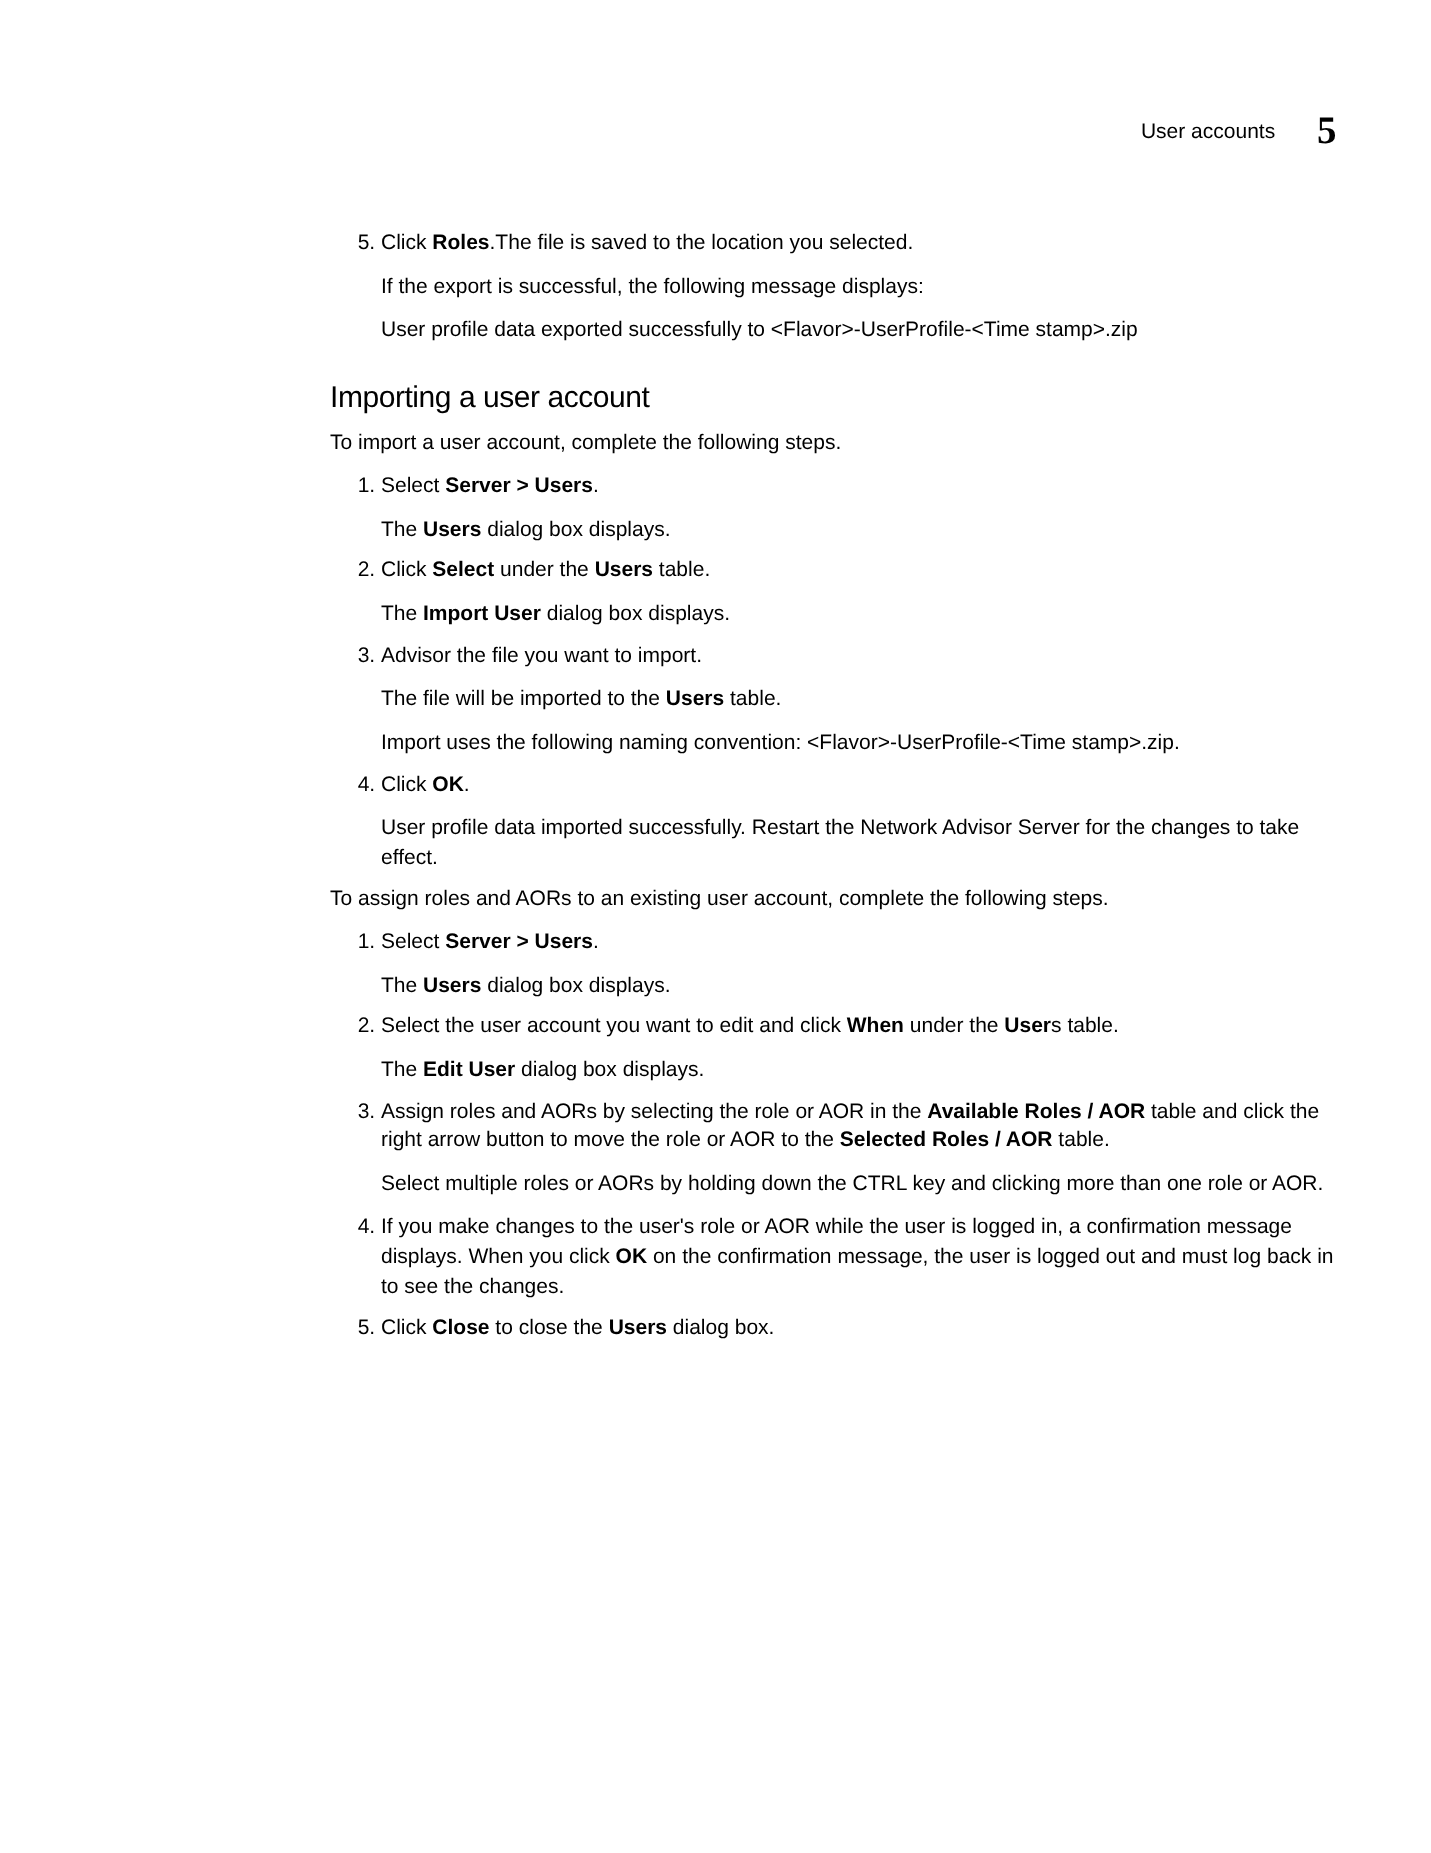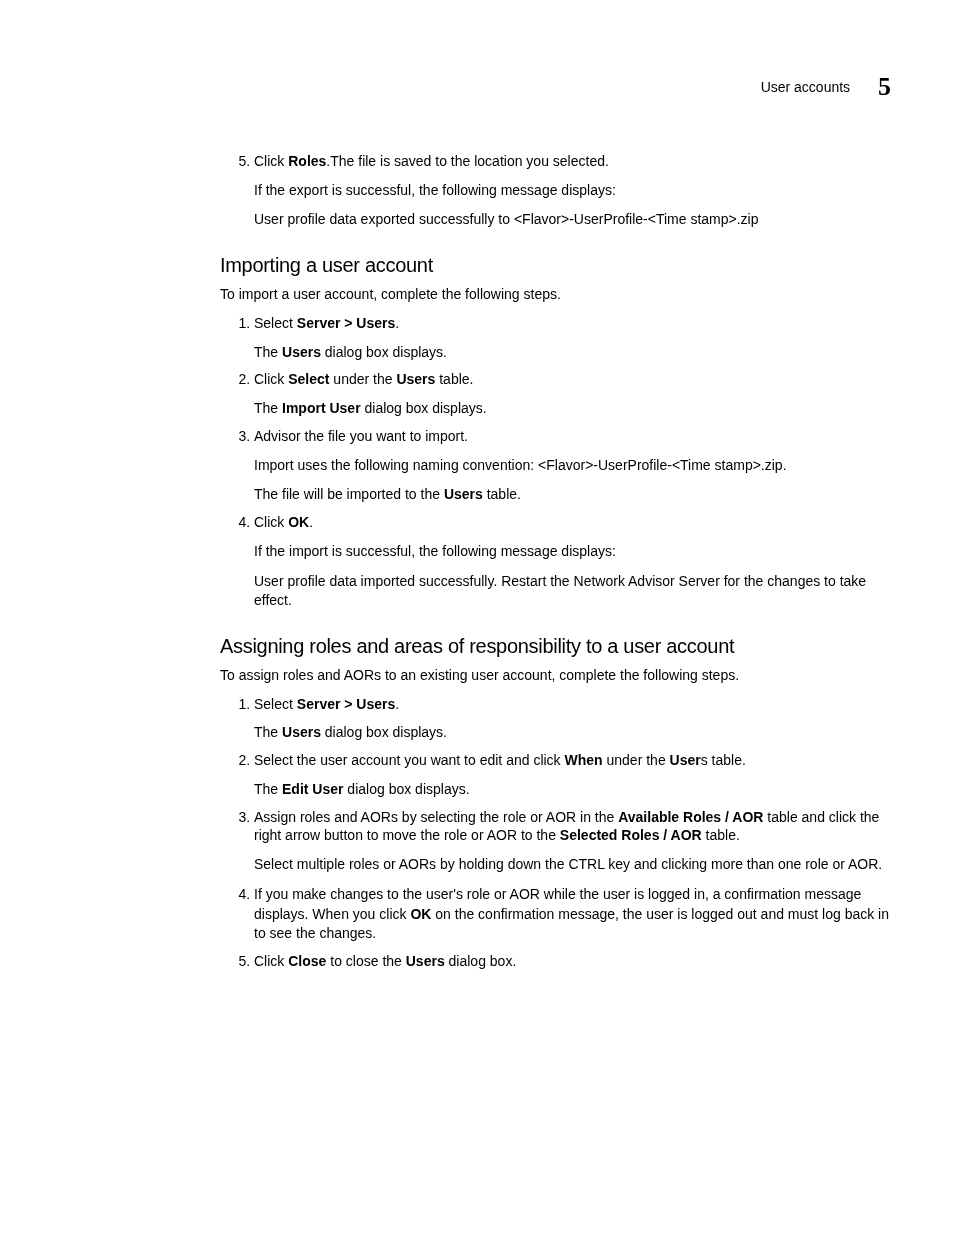--- a/index.html
+++ b/index.html
@@ -101,31 +101,29 @@
       <li>
         <span><span>Select </span><span class="b">Server &gt; Users</span><span>.</span></span>
         <div class="sub"><span>The </span><span class="b">Users</span><span> dialog box displays.</span></div>
       </li>
       <li>
         <span><span>Click </span><span class="b">Select</span><span> under the </span><span class="b">Users</span><span> table.</span></span>
         <div class="sub"><span>The </span><span class="b">Import User</span><span> dialog box displays.</span></div>
       </li>
       <li>
         <span>Advisor the file you want to import.</span>
+        <div class="sub"><span>The file will be imported to the </span><span class="b">Users</span><span> table.</span></div>
         <div class="sub"><span>Import uses the following naming convention: &lt;</span><span class="i">Flavor</span><span>&gt;-UserProfile-&lt;</span><span class="i">Time stamp</span><span>&gt;.zip.</span></div>
-        <div class="sub"><span>The file will be imported to the </span><span class="b">Users</span><span> table.</span></div>
       </li>
       <li>
         <span><span>Click </span><span class="b">OK</span><span>.</span></span>
-        <div class="sub">If the import is successful, the following message displays:</div>
         <div class="sub">User profile data imported successfully. Restart the Network Advisor Server for the changes to take effect.</div>
       </li>
     </ol>
 
-    <h2>Assigning roles and areas of responsibility to a user account</h2>
     <div class="intro">To assign roles and AORs to an existing user account, complete the following steps.</div>
     <ol>
       <li>
         <span><span>Select </span><span class="b">Server &gt; Users</span><span>.</span></span>
         <div class="sub"><span>The </span><span class="b">Users</span><span> dialog box displays.</span></div>
       </li>
       <li>
         <span><span>Select the user account you want to edit and click </span><span class="b">When</span><span> under the </span><span class="b">User</span><span>s table.</span></span>
         <div class="sub"><span>The </span><span class="b">Edit User</span><span> dialog box displays.</span></div>
       </li>

